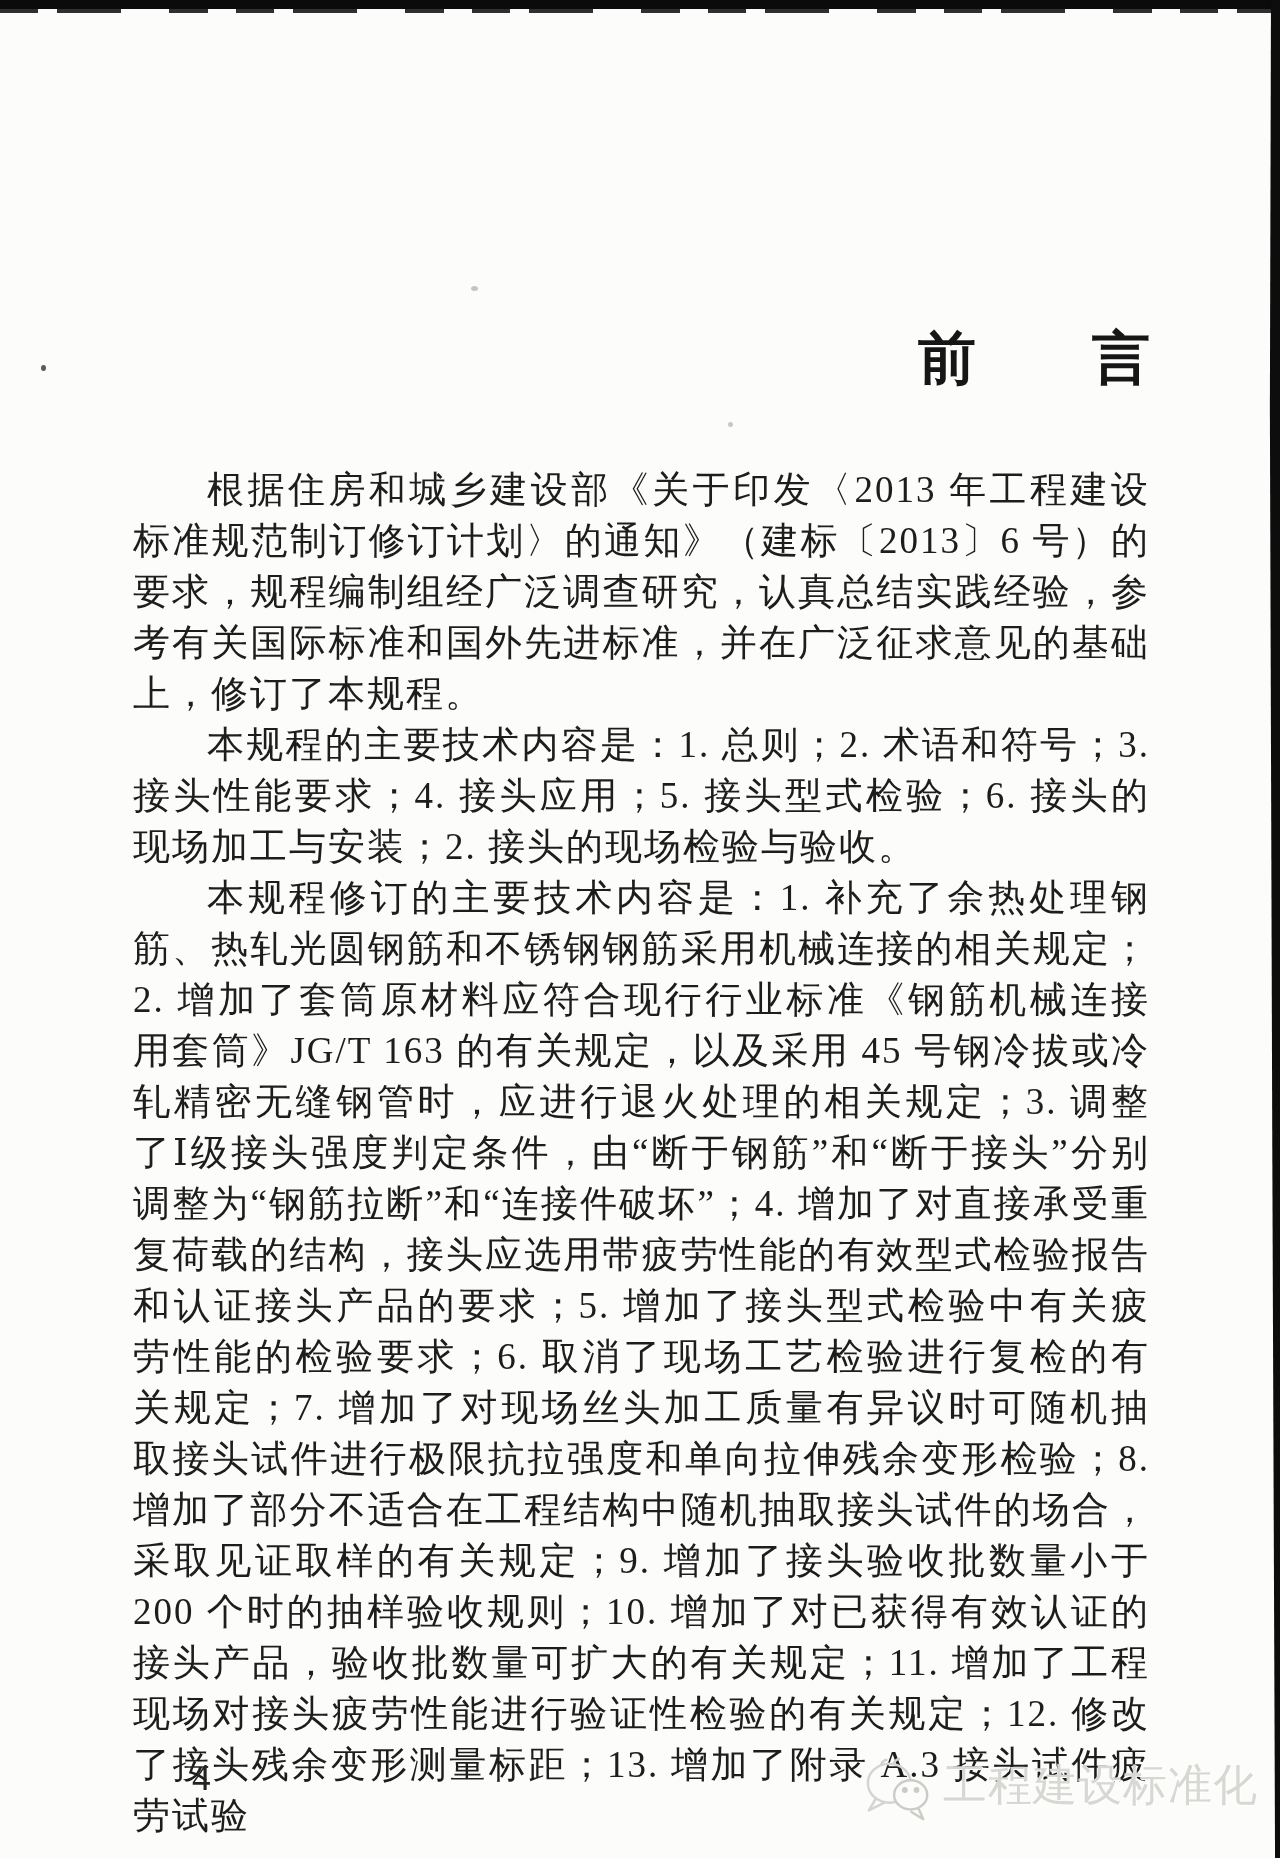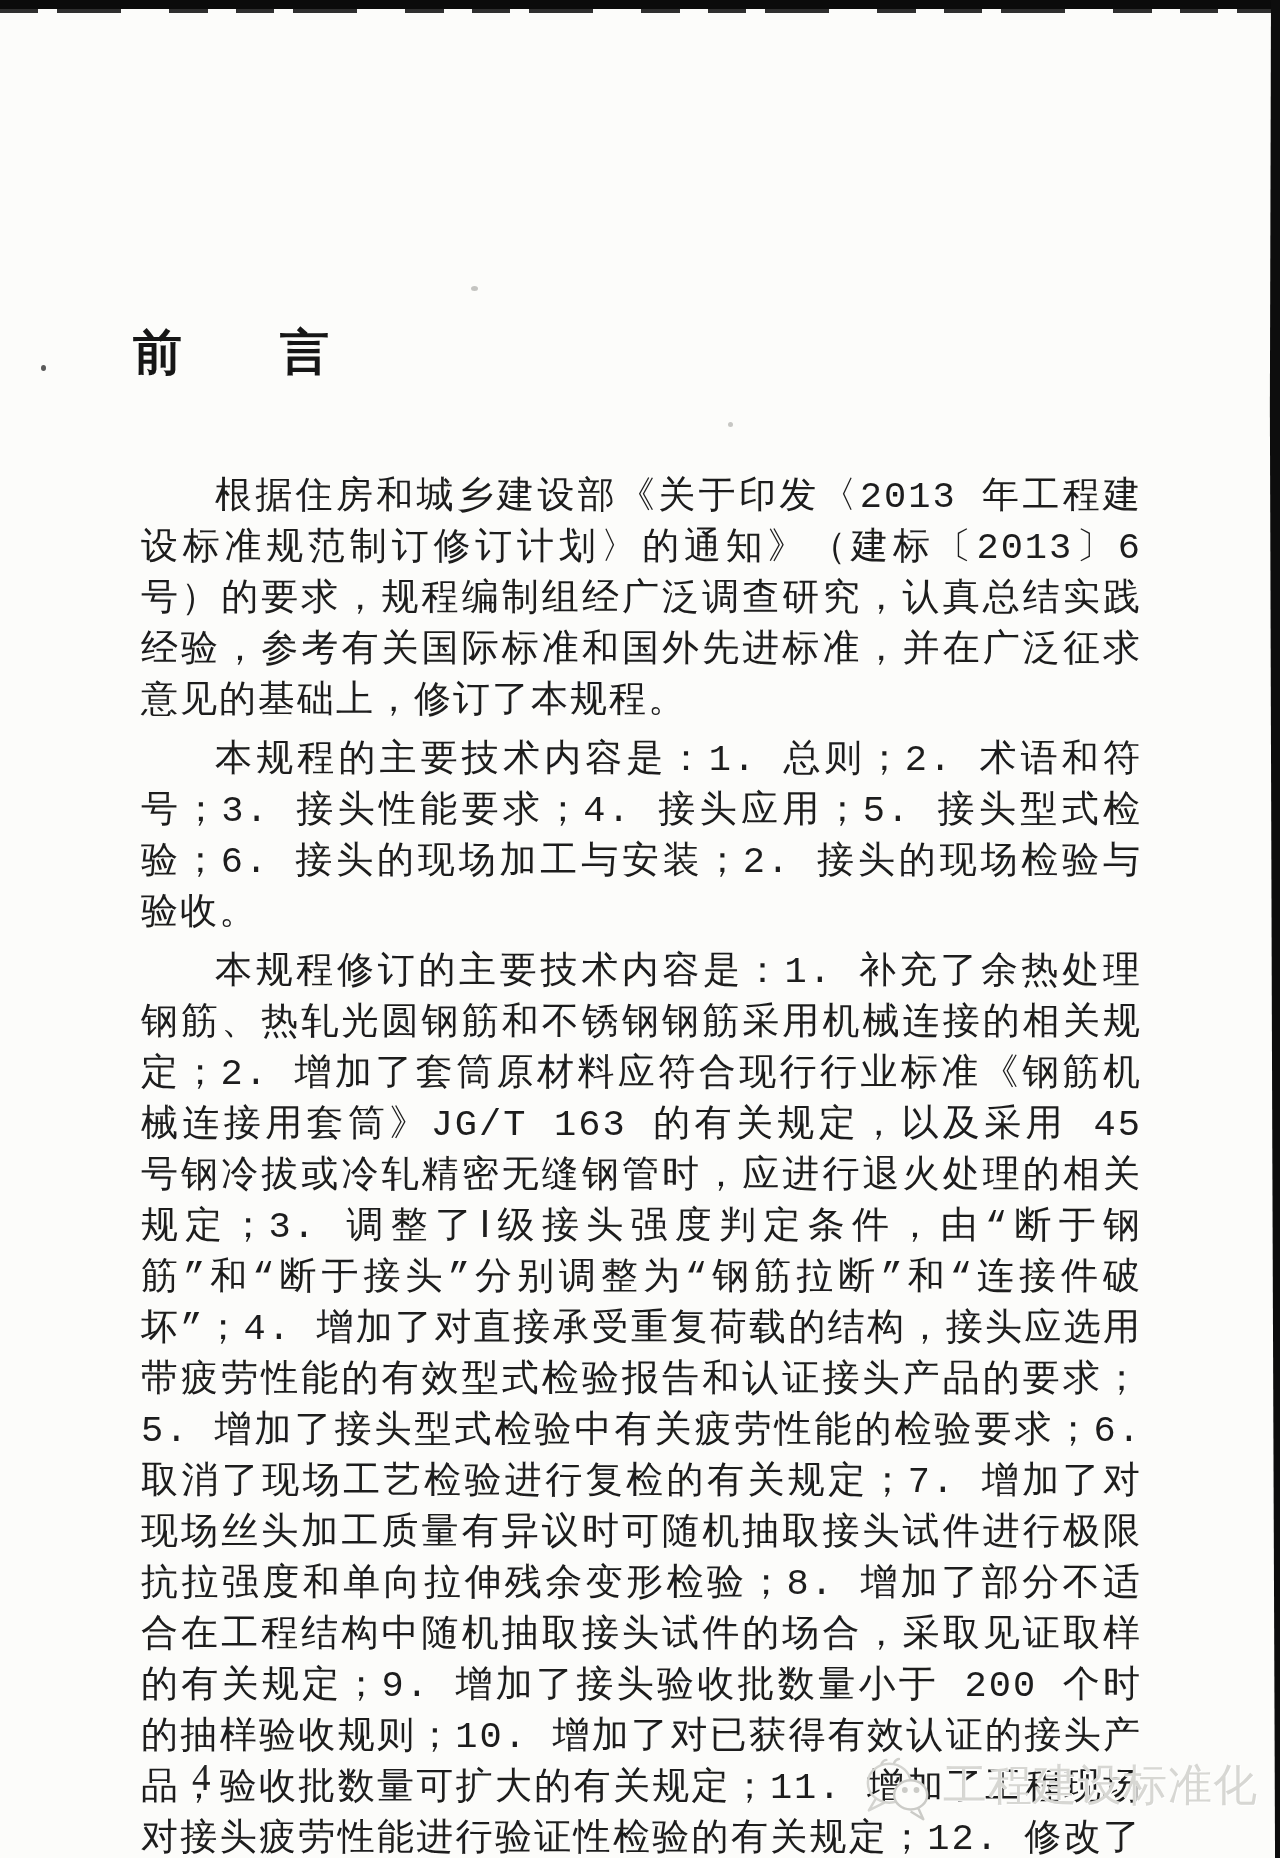--- a/index.html
+++ b/index.html
@@ -27,30 +27,30 @@
     opacity: .85;
   }
   .scan-right {
     position: absolute; top: 0; right: 0; width: 11px; height: 100%;
     background: #0d0d0d;
     clip-path: polygon(18% 0, 100% 0, 100% 100%, 55% 100%, 30% 62%, 8% 22%);
   }
 
   .page-title {
     position: absolute; left: 133px; top: 320px; width: 1017px;
-    margin: 0; text-align: left;
-    font-size: 49px; font-weight: bold; color: #161616;
+    margin: 0; text-align: right;
+    font-size: 58px; font-weight: bold; color: #161616;
   }
 
   .body-text {
     position: absolute; left: 133px; top: 464px; width: 1017px;
     font-size: 37px; line-height: 51px; letter-spacing: 2px;
     color: #1d1d1d; text-align: justify;
   }
-  .body-text p { margin: 8px; text-indent: 2em; font-family: Liberation Mono, monospace; }
+  .body-text p { margin: 0; text-indent: 2em; }
 
   .page-number {
     position: absolute; left: 192px; top: 1756px;
     font-size: 37px; color: #242424;
   }
 
   .watermark {
     position: absolute; left: 860px; top: 1756px;
     display: flex; align-items: flex-start; gap: 5px;
   }

